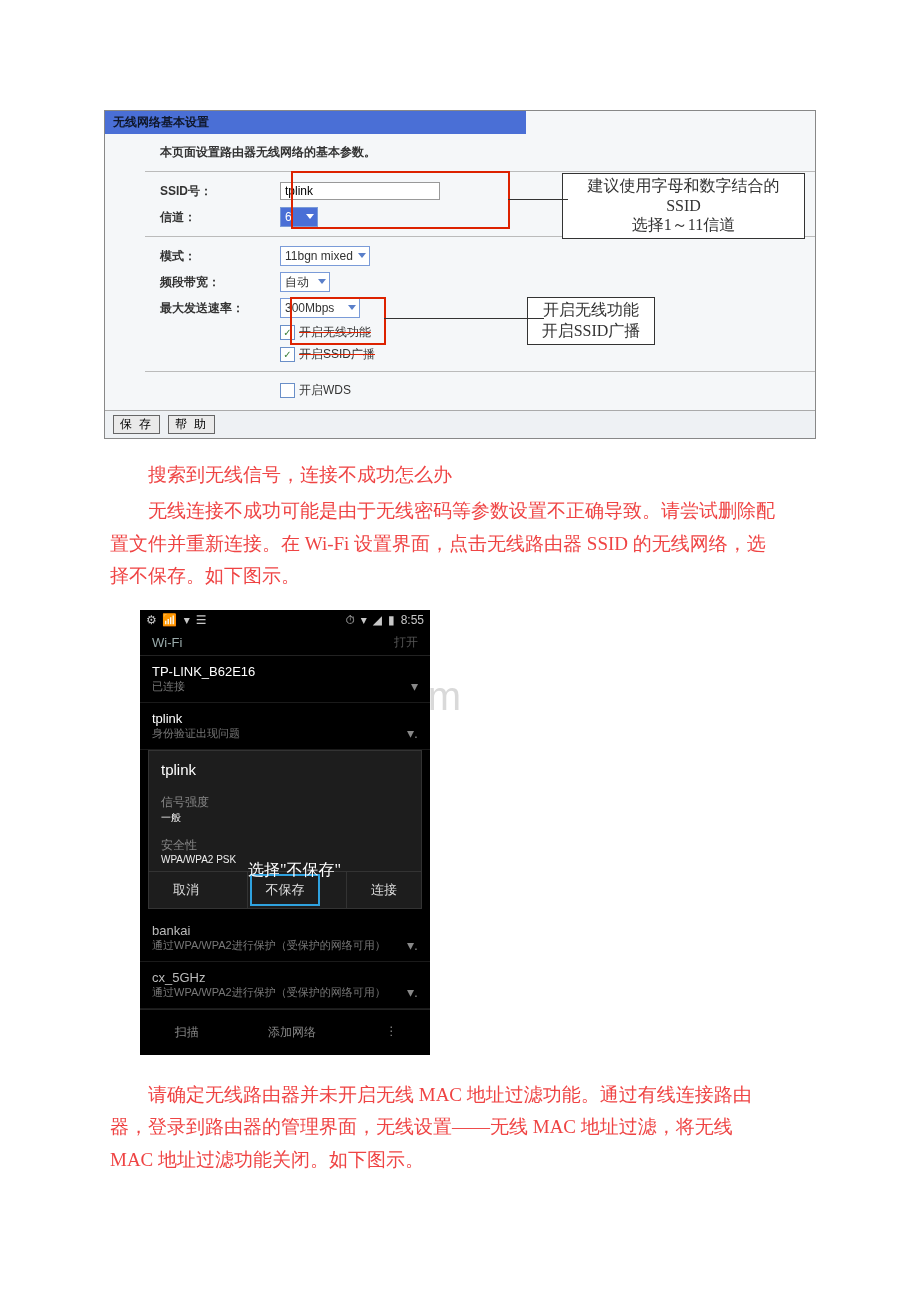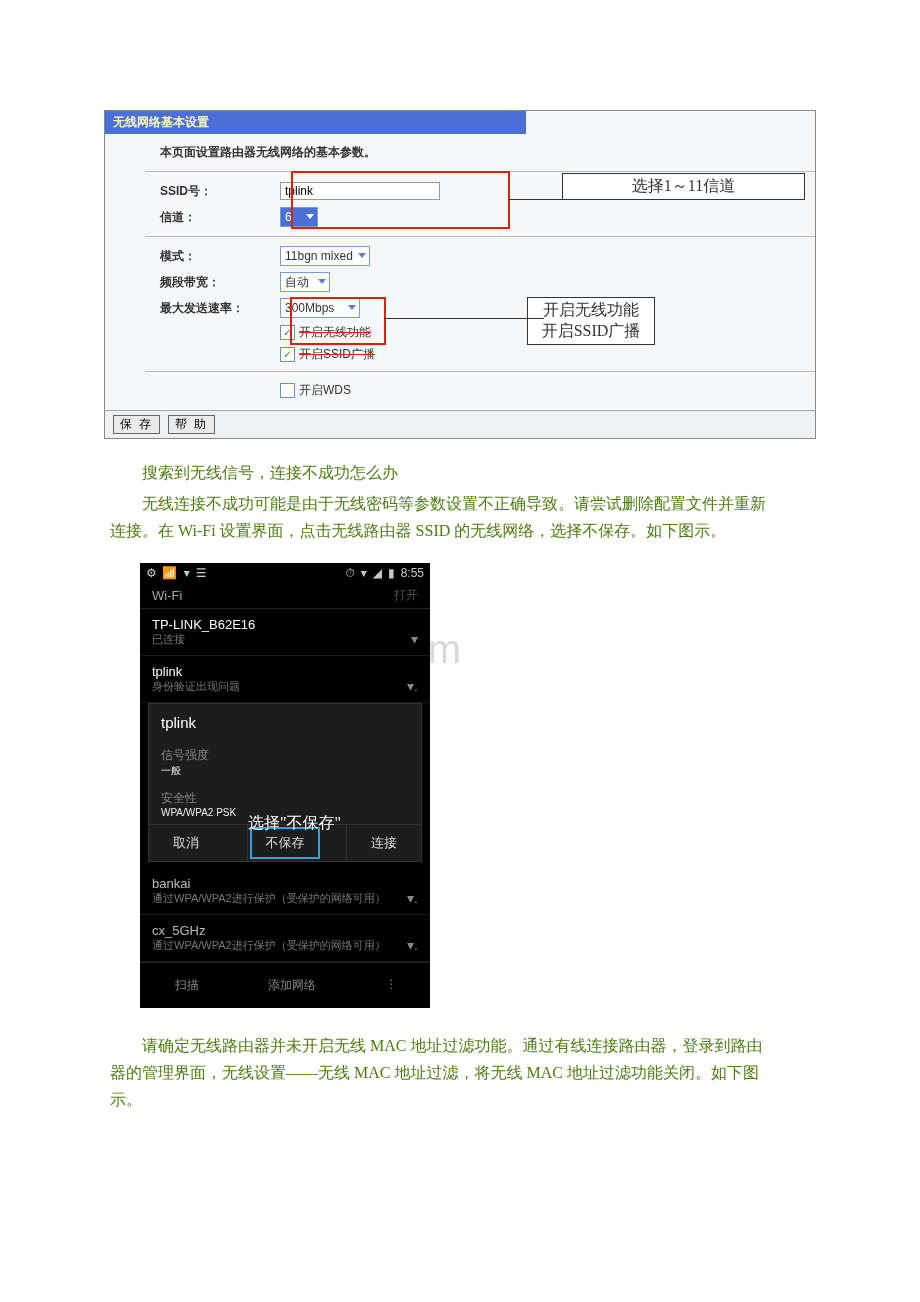--- a/index.html
+++ b/index.html
@@ -19,21 +19,21 @@
     margin: 0 auto 20px auto;
     position: relative;
     border: 1px solid #888;
     background: #f5f7f9;
     font-size: 12px;
     color: #333;
   }
   .router-bluebar {
     width: 405px;
     background: #4a6fd6;
-    color: #fef9c3;
+    color: #0f172a;
     font-weight: bold;
     padding: 3px 8px;
   }
   .router-body {
     padding: 10px 0 0 0;
   }
   .router-desc {
     margin-left: 55px;
     margin-bottom: 10px;
     color: #333;
@@ -133,25 +133,25 @@
     background: #eaeaea;
     font-size: 12px;
     padding: 0 6px;
     letter-spacing: 2px;
     font-family: "SimSun", serif;
   }
 
   
   .para {
     font-family: "SimSun", serif;
-    font-size: 16px;
+    font-size: 19px;
     line-height: 1.7;
     text-indent: 2em;
     margin: 4px 102px 4px 70px;
-    color: #4d7c0f;
+    color: #ef4444;
   }
 
   
   .phone-shot {
     width: 290px;
     margin-left: 100px;
     margin-top: 18px;
     margin-bottom: 24px;
     background: #000;
     color: #cfcfcf;
@@ -307,20 +307,21 @@
 
     <div class="btnrow">
       <button class="winbtn">保 存</button>
       <button class="winbtn">帮 助</button>
     </div>
 
     <div class="red-outline a"></div>
     <div class="red-outline b"></div>
 
     <div class="callout c1">
+      <div>建议使用字母和数字结合的SSID</div>
       <div>选择1～11信道</div>
     </div>
     <div class="leader" style="left:403px; top:88px; width:60px;"></div>
 
     <div class="callout c2">
       <div>开启无线功能</div>
       <div>开启SSID广播</div>
     </div>
     <div class="leader" style="left:279px; top:207px; width:160px;"></div>
   </div>

